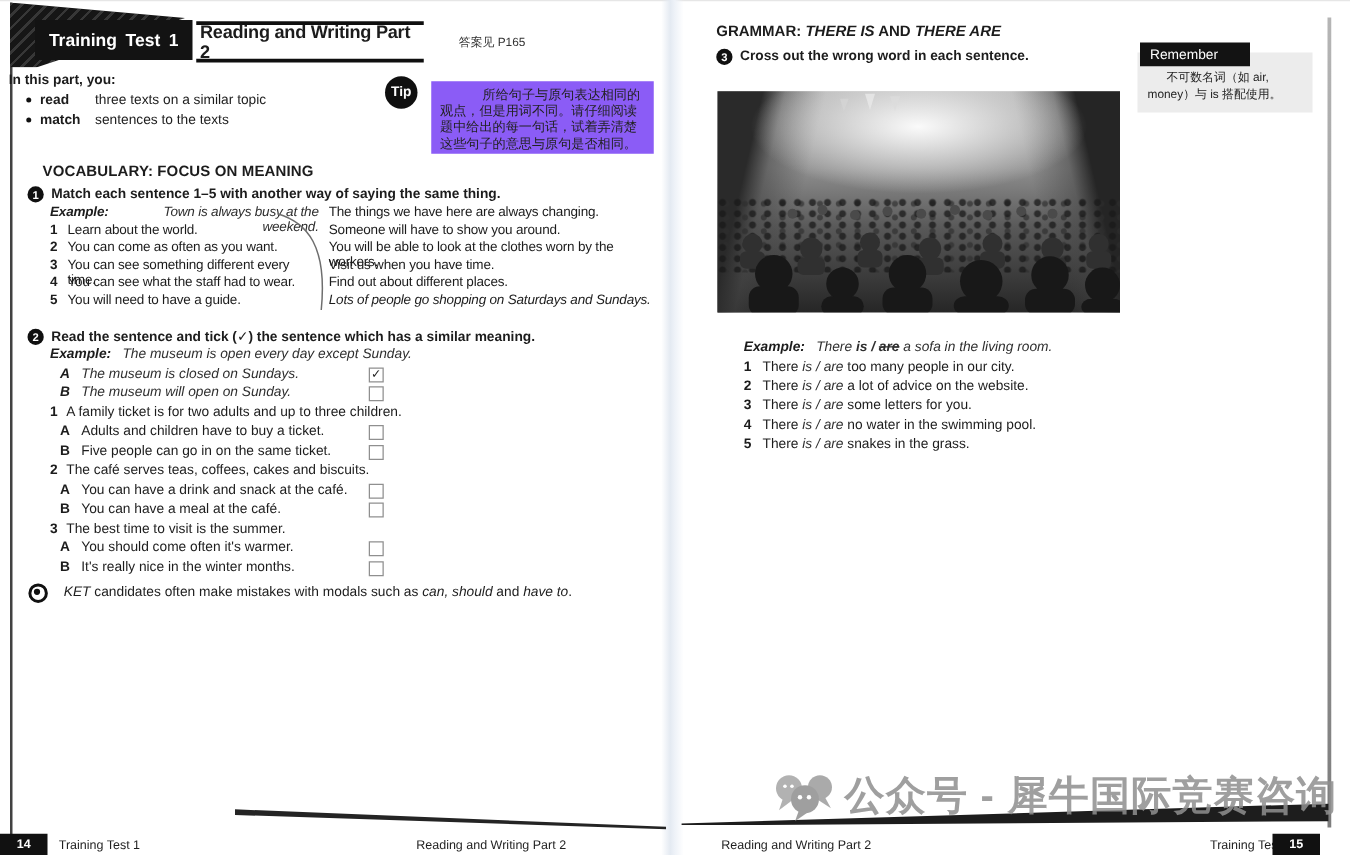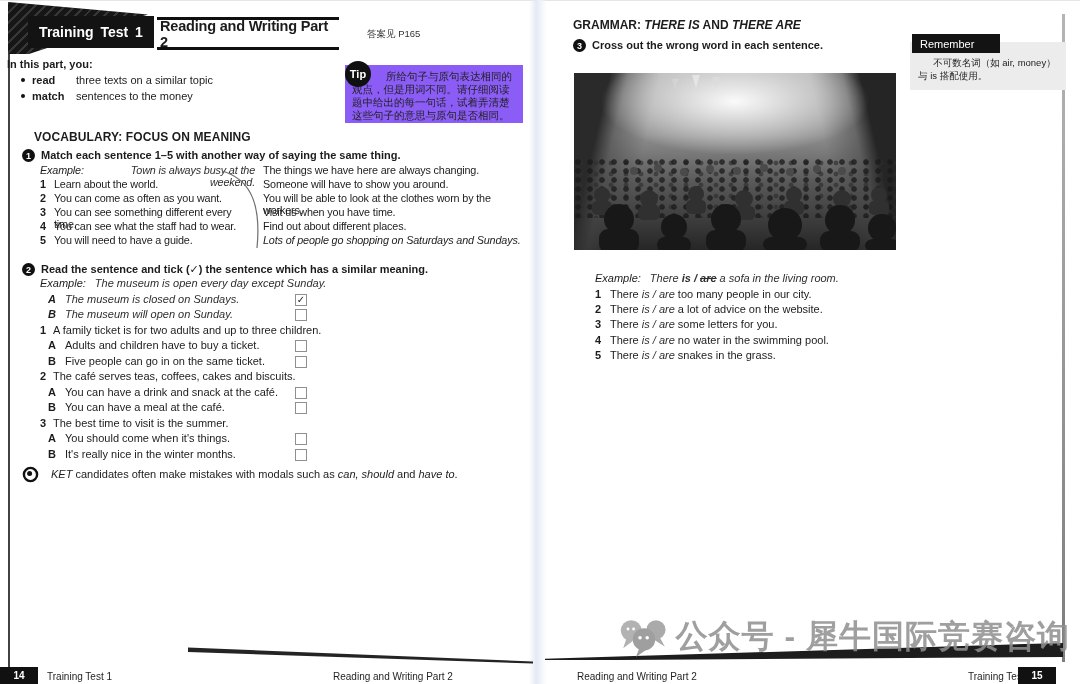--- a/index.html
+++ b/index.html
@@ -5,21 +5,21 @@
   * { margin:0; padding:0; box-sizing:border-box; }
   html,body { width:1080px; height:684px; }
   body {
     position:relative; background:#ffffff; color:#1c1c1c;
     font-family:"Liberation Sans","DejaVu Sans",sans-serif;
     font-size:11px; overflow:hidden;
   }
   .abs { position:absolute; }
   .b { font-weight:bold; }
   .i { font-style:italic;text-align:right; }
-  .bi { font-weight:normal; font-style:italic; }
+  .bi { font-weight:bold; font-style:italic; }
   .strike { text-decoration:line-through; }
 
   
   .top-hairline { left:0; top:0; width:1080px; height:1px; background:#e6e6e6; }
   .left-spine { left:8; top:2px; width:2px; height:680px; background:#424242; left:8px; }
   .gutter { left:529px; top:0; width:18px; height:684px;
     background:linear-gradient(90deg, rgba(222,228,236,0) 0%, #e4eaf2 40%, #eef2f8 60%, rgba(255,255,255,0) 100%); }
   .right-edge { left:1062px; top:14px; width:3px; height:648px;
     background:linear-gradient(180deg,#b5b5b5,#7d7d7d); }
 
@@ -39,21 +39,21 @@
   
   .intro { left:7px; top:58px; width:300px; }
   .intro-lead { font-weight:bold; font-size:11px; }
   .intro-row { display:flex; align-items:center; margin-top:4px; margin-left:14px; }
   .dot { width:4px; height:4px; border-radius:50%; background:#111; margin-right:7px; flex:0 0 auto; }
   .intro-term { font-weight:bold; width:44px; }
 
   
   .tip-box { left:345px; top:65px; width:178px; height:58px; background:#8b5cf6;
     font-size:10.5px; line-height:13px; color:#222; padding:5px 6px 4px 7px; text-indent:34px; }
-  .tip-circle { left:345px; top:61px; width:26px; height:26px; border-radius:50%;
+  .tip-circle { left:308px; top:61px; width:26px; height:26px; border-radius:50%;
     background:#101010; color:#fff; font-size:11px; font-weight:bold;
     display:flex; align-items:center; justify-content:center; z-index:2; }
 
   .section-heading { left:34px; top:130px; font-size:12px; font-weight:bold; letter-spacing:0.1px; }
 
   .num-circle { display:inline-flex; width:13px; height:13px; border-radius:50%;
     background:#101010; color:#fff; font-size:9px; font-weight:bold;
     align-items:center; justify-content:center; flex:0 0 auto; }
   .instr { display:flex; align-items:flex-start; }
   .instr .num-circle { margin-top:0; }
@@ -116,21 +116,21 @@
     background-size:12px 9px, 15px 11px; }
 
   
   .ex3-example { left:595px; top:272px; font-size:11px; display:flex; align-items:baseline; }
   .ex3-items { left:595px; top:288px; width:330px; font-size:11px; }
   .ex3-items .row { height:15.2px; display:flex; align-items:baseline; }
   .ex3-num { font-weight:bold; width:15px; flex:0 0 auto; }
   .choice { font-style:italic; color:#2e2e2e; }
 
   
-  .remember-box { left:910px; top:42px; width:156px; height:48px; background:#ececec;
+  .remember-box { left:910px; top:42px; width:140px; height:48px; background:#ececec;
     font-size:9.5px; line-height:12.5px; color:#222; padding:15px 8px 3px 8px; text-indent:1.6em; }
   .remember-label { left:912px; top:34px; width:88px; height:19px; background:#131313;
     color:#fff; font-size:11px; display:flex; align-items:center; padding-left:8px; z-index:2; }
 
   
   .watermark { left:620px; top:608px; width:450px; height:58px; display:flex;
     align-items:center; z-index:5; opacity:0.85; }
   .watermark-text { font-size:32px; font-weight:bold; color:#8f8f8f;
     letter-spacing:1px; white-space:nowrap; margin-left:6px; }
 </style>
@@ -154,21 +154,21 @@
 <div class="abs intro">
   <div class="intro-lead">In this part, you:</div>
   <div class="intro-row">
     <span class="dot"></span>
     <span class="intro-term">read</span>
     <span>three texts on a similar topic</span>
   </div>
   <div class="intro-row">
     <span class="dot"></span>
     <span class="intro-term">match</span>
-    <span>sentences to the money</span>
+    <span>sentences to the texts</span>
   </div>
 </div>
 
 <div class="abs tip-box">所给句子与原句表达相同的观点，但是用词不同。请仔细阅读题中给出的每一句话，试着弄清楚这些句子的意思与原句是否相同。</div>
 <div class="abs tip-circle">Tip</div>
 
 <div class="abs section-heading">VOCABULARY: FOCUS ON MEANING</div>
 
 <div class="abs ex1-instr instr">
   <span class="num-circle">1</span>
@@ -265,21 +265,21 @@
     <span>You can have a meal at the café.</span>
     <span class="checkbox"></span>
   </div>
 
   <div class="r">
     <span class="item-num">3</span>
     <span>The best time to visit is the summer.</span>
   </div>
   <div class="r">
     <span class="opt-letter">A</span>
-    <span>You should come when it's things.</span>
+    <span>You should come often it's warmer.</span>
     <span class="checkbox"></span>
   </div>
   <div class="r">
     <span class="opt-letter">B</span>
     <span>It's really nice in the winter months.</span>
     <span class="checkbox"></span>
   </div>
 </div>
 
 <div class="abs note">

